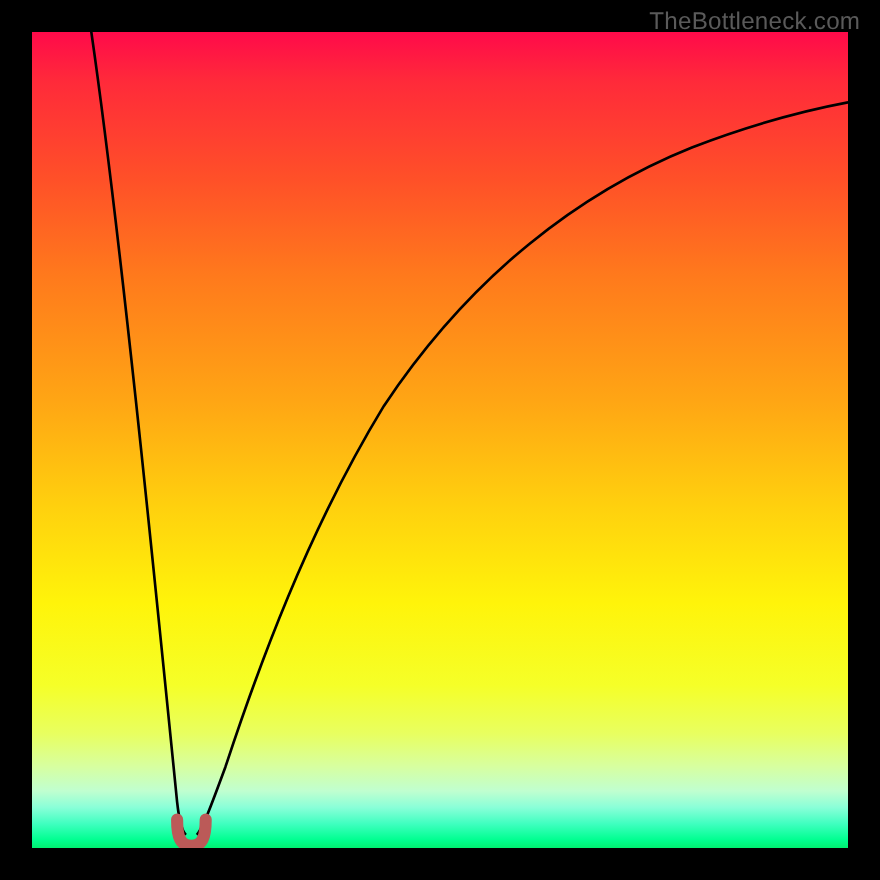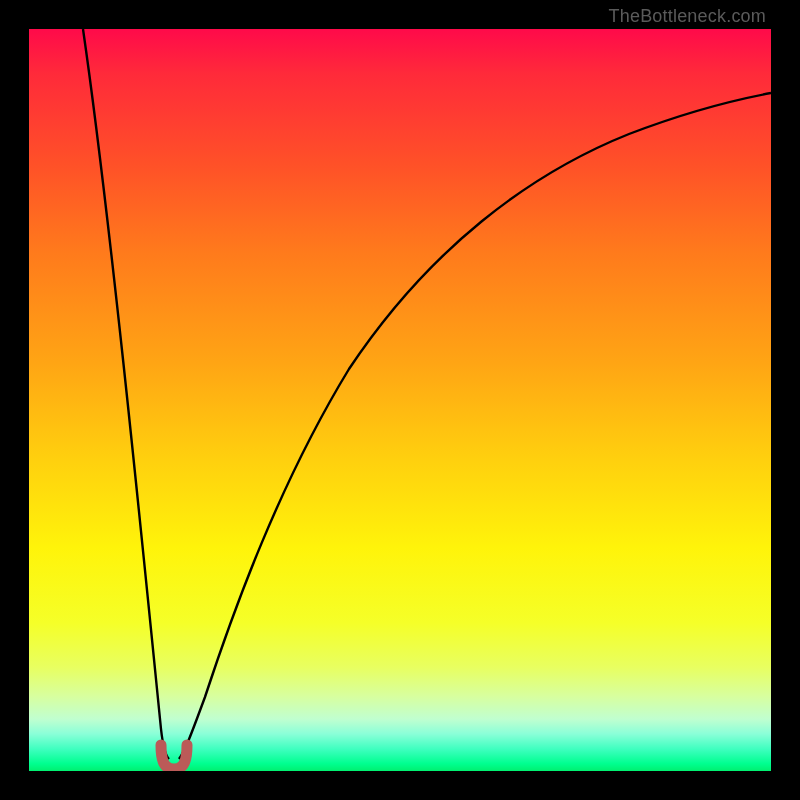--- a/index.html
+++ b/index.html
@@ -47,23 +47,23 @@
       #c0ffd0 93%,
       #8affd8 95%,
       #40ffc0 97%,
       #00ff90 99%,
       #00f070 100%
     );
   }
   .watermark {
     position: absolute;
     top: 6px;
-    right: 34px;
+    right: 18px;
     color: #5a5a5a;
-    font-size: 18px;
+    font-size: 22px;
     font-weight: 500;
     letter-spacing: 0.2px;
     user-select: none;
   }
   svg.curve {
     position: absolute;
     left: 0;
     top: 0;
     width: 742px;
     height: 742px;

